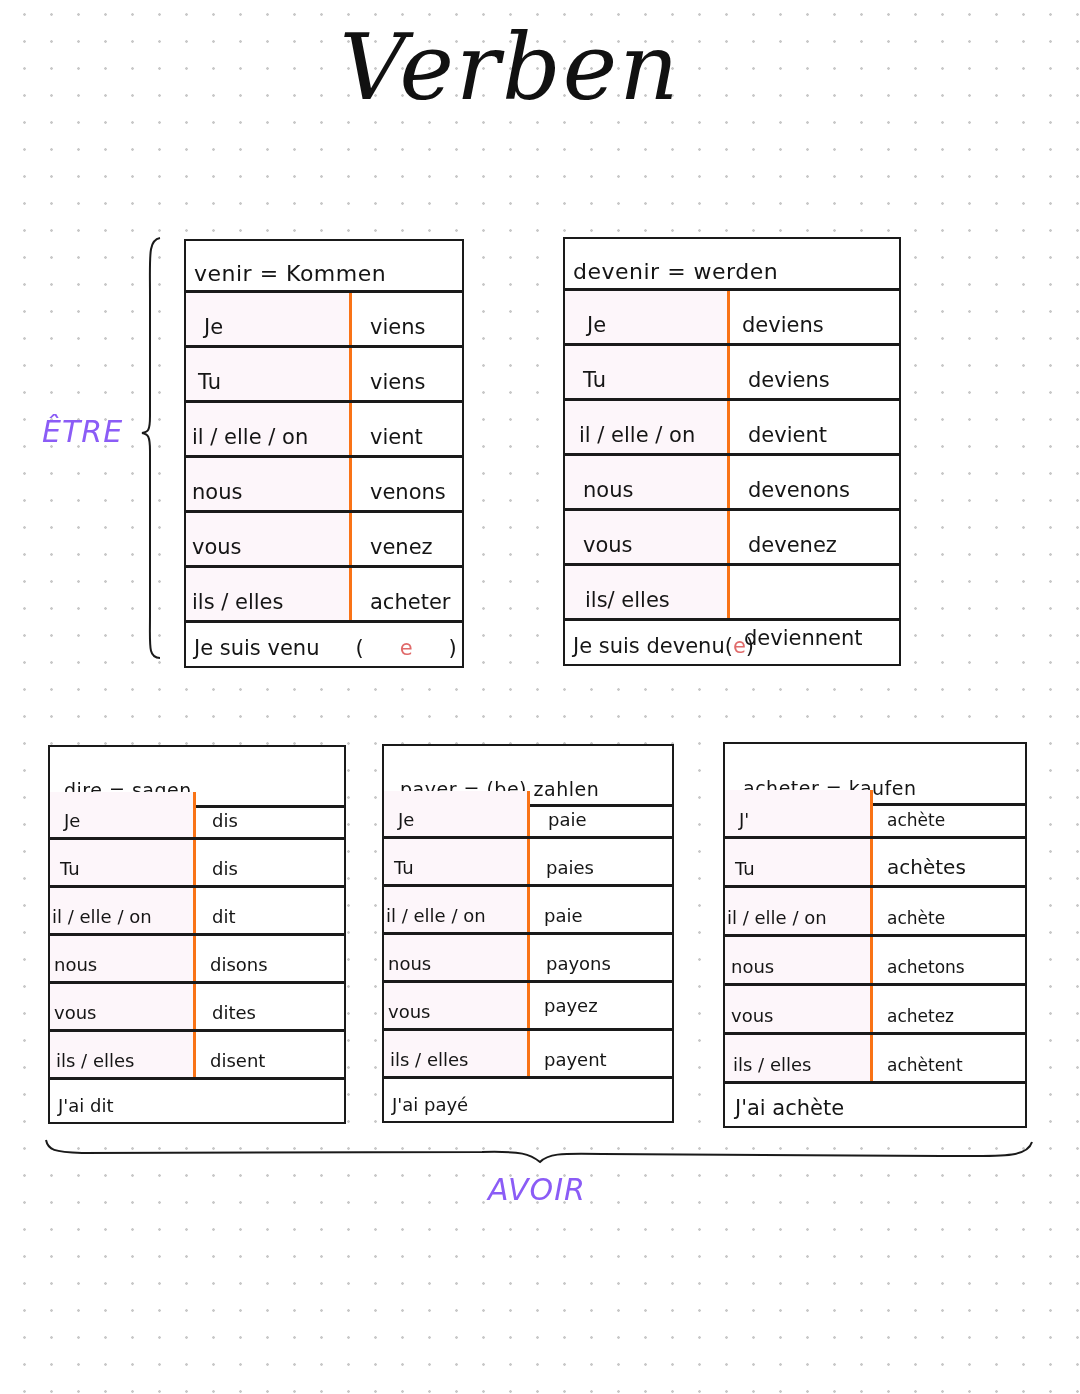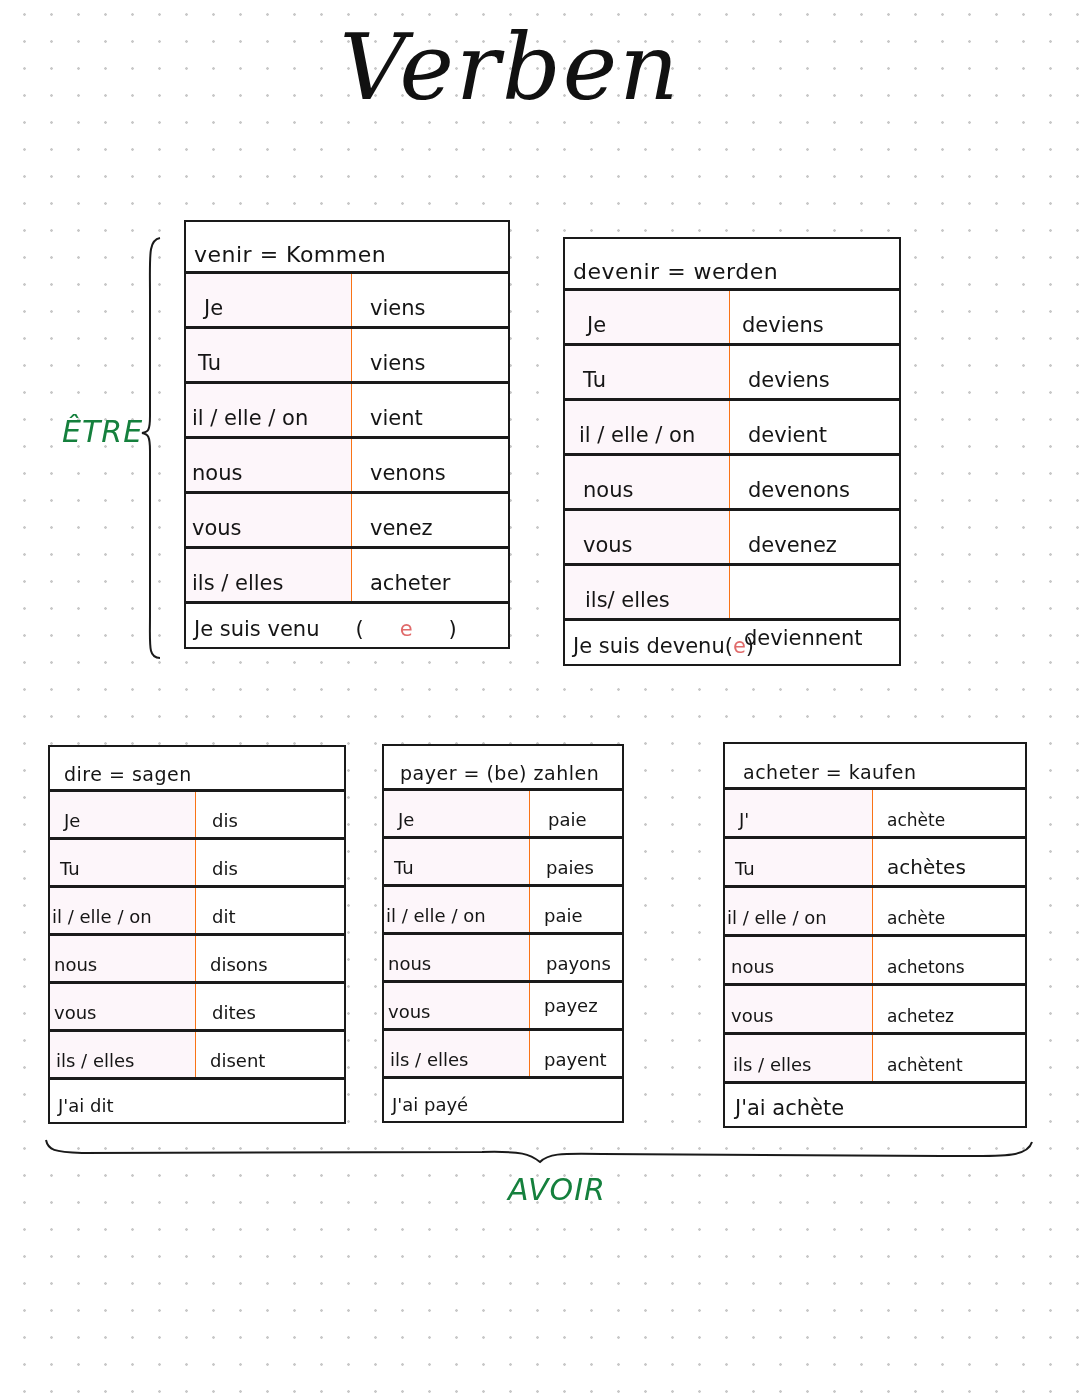--- a/index.html
+++ b/index.html
@@ -14,66 +14,66 @@
   }
   .abs { position: absolute; }
   .title {
     left: 330px; top: 8px; width: 360px; height: 120px;
     font-family: "DejaVu Serif", serif; font-style: italic; font-weight: 400;
     font-size: 92px; letter-spacing: 2px; text-align: center; line-height: 120px;
     color: #111;
   }
   .side-label {
     font-family: "DejaVu Sans", sans-serif; font-style: italic; font-size: 30px;
-    color: #15803d; letter-spacing: 1px; margin-left: 20px;
+    color: #8b5cf6; letter-spacing: 1px;
   }
   .verb-table {
     position: absolute; box-sizing: border-box;
     border: 2px solid #1a1a1a; background: #ffffff;
   }
   .vt-header {
     position: absolute; left: 0; right: 0; top: 0; box-sizing: border-box;
     border-bottom: 3px solid #1a1a1a;
     display: flex; align-items: flex-end; padding: 0 0 4px 8px;
     font-size: 22px; letter-spacing: 0.5px;
   }
   .vt-row {
     position: absolute; left: 0; right: 0; box-sizing: border-box;
     border-bottom: 3px solid #1a1a1a; display: flex;
   }
   .vt-pronoun {
     box-sizing: border-box; height: 100%; background: #fdf6fa;
-    border-right: 1px solid #f97316;
+    border-right: 3px solid #f97316;
     display: flex; align-items: flex-end; padding: 0 0 6px 6px;
   }
   .vt-form {
     flex: 1; box-sizing: border-box; height: 100%;
     display: flex; align-items: flex-end; padding: 0 0 6px 18px;
   }
   .vt-footer {
     position: absolute; left: 0; right: 0; bottom: 0; box-sizing: border-box;
     display: flex; align-items: flex-end; padding: 0 0 6px 8px;
   }
   .accent { color: #e06a6a; }
   .big .vt-pronoun, .big .vt-form, .big .vt-footer { font-size: 21px; }
   .small .vt-pronoun, .small .vt-form, .small .vt-footer { font-size: 18px; }
-  .small .vt-header { font-size: 19px; }
+  .small .vt-header { font-size: 19px; margin-top: 16px; }
   svg { position: absolute; overflow: visible; }
 </style>
 </head>
 <body>
 
 <div class="abs title">Verben</div>
 
 <div class="abs side-label" style="left:42px; top:414px;">ÊTRE</div>
 <svg style="left:138px; top:236px;" width="30" height="426">
   <path d="M22 2 C10 4, 12 20, 12 60 L12 180 C12 195, 10 196, 4 197 C10 198, 12 200, 12 215 L12 380 C12 410, 10 422, 22 422" fill="none" stroke="#1a1a1a" stroke-width="2"></path>
 </svg>
 
-<div class="verb-table big" style="left:184px; top:220px; width:326px; height:429px;">
+<div class="verb-table big" style="left:184px; top:239px; width:280px; height:429px;">
   <div class="vt-header" style="height:52px;">venir  =  Kommen</div>
   <div class="vt-row" style="top:52px; height:55px;">
     <div class="vt-pronoun" style="width:166px; padding-left:18px;">Je</div>
     <div class="vt-form">viens</div>
   </div>
   <div class="vt-row" style="top:107px; height:55px;">
     <div class="vt-pronoun" style="width:166px; padding-left:12px;">Tu</div>
     <div class="vt-form">viens</div>
   </div>
   <div class="vt-row" style="top:162px; height:55px;">
@@ -156,21 +156,21 @@
     <div class="vt-pronoun" style="width:146px; padding-left:4px;">vous</div>
     <div class="vt-form" style="padding-left:16px;">dites</div>
   </div>
   <div class="vt-row" style="top:285px; height:48px;">
     <div class="vt-pronoun" style="width:146px; padding-left:6px;">ils / elles</div>
     <div class="vt-form" style="padding-left:14px;">disent</div>
   </div>
   <div class="vt-footer" style="height:44px;">J'ai  dit</div>
 </div>
 
-<div class="verb-table small" style="left:382px; top:744px; width:242px; height:379px;">
+<div class="verb-table small" style="left:382px; top:744px; width:292px; height:379px;">
   <div class="vt-header" style="height:45px; padding-left:16px;">payer = (be) zahlen</div>
   <div class="vt-row" style="top:45px; height:48px;">
     <div class="vt-pronoun" style="width:146px; padding-left:14px;">Je</div>
     <div class="vt-form" style="padding-left:18px;">paie</div>
   </div>
   <div class="vt-row" style="top:93px; height:48px;">
     <div class="vt-pronoun" style="width:146px; padding-left:10px;">Tu</div>
     <div class="vt-form" style="padding-left:16px;">paies</div>
   </div>
   <div class="vt-row" style="top:141px; height:48px;">

